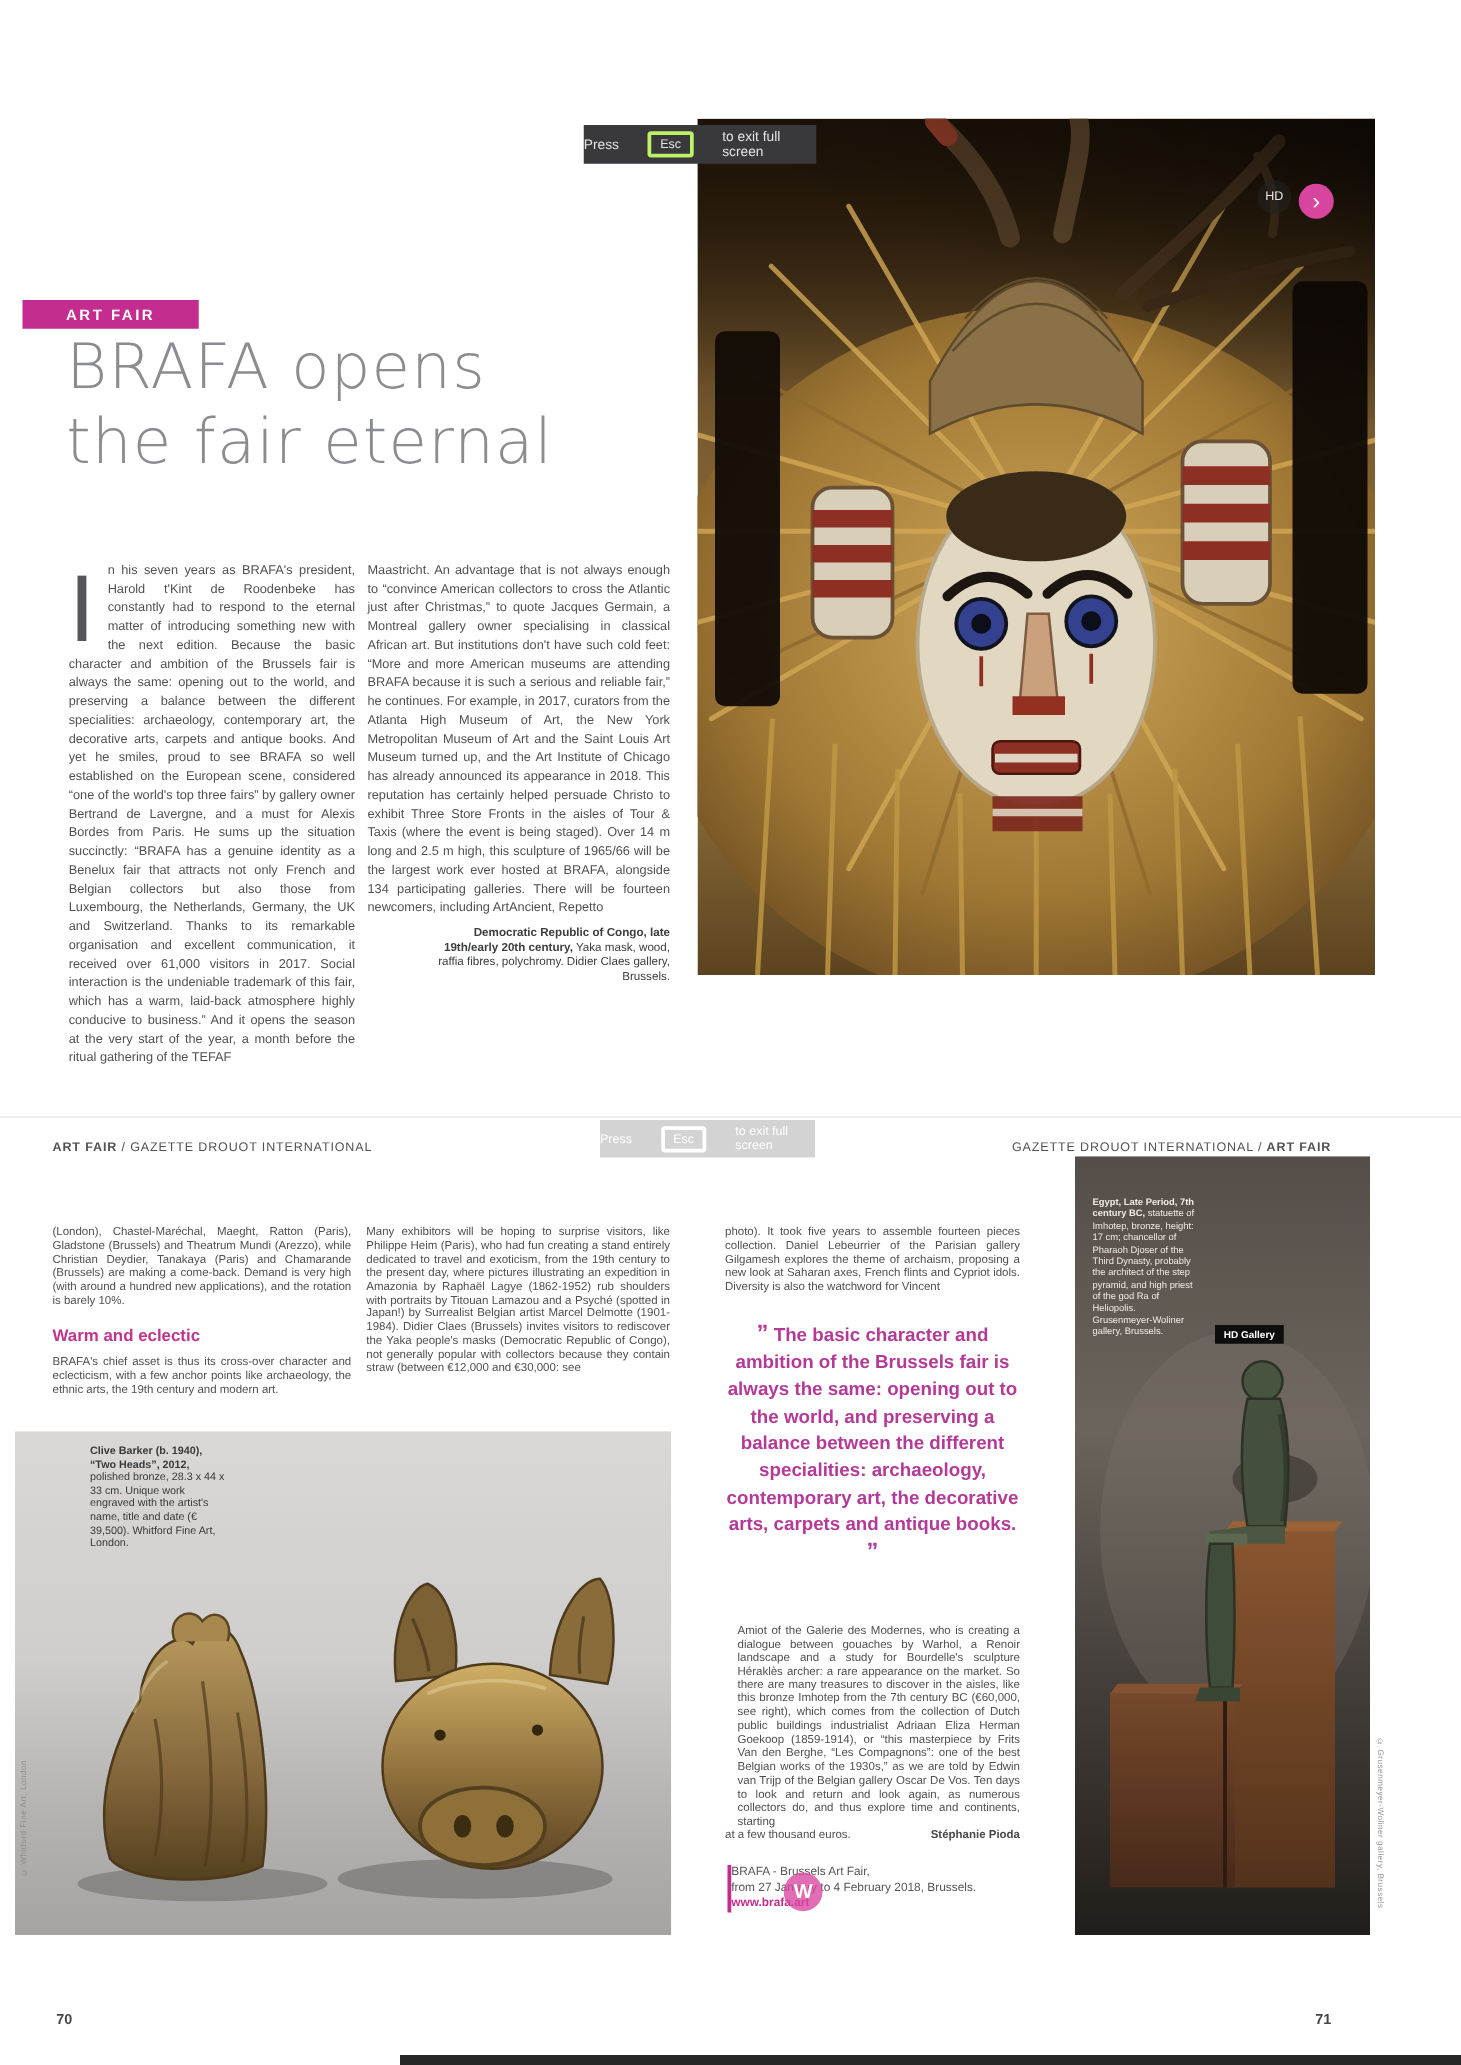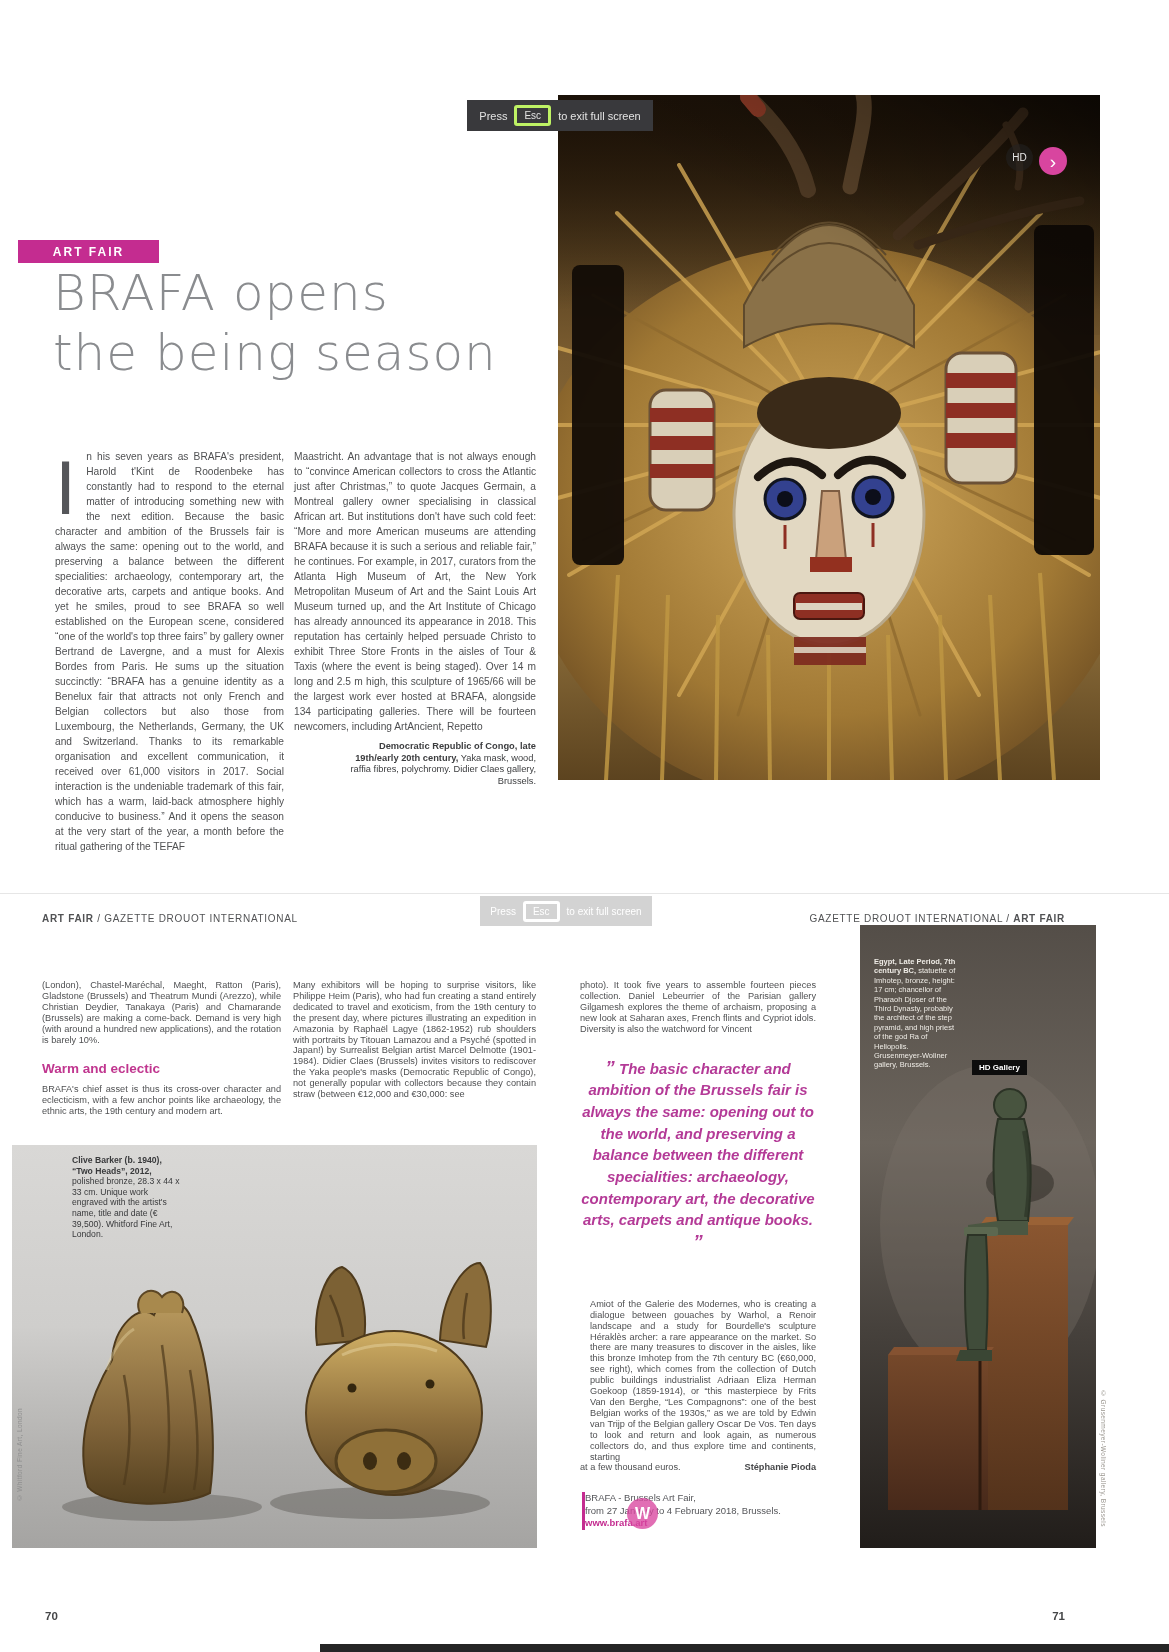--- a/index.html
+++ b/index.html
@@ -1,21 +1,21 @@
 <!DOCTYPE html>
 <html><head>
 <meta charset="utf-8">
 <style>
   html,body{margin:0;padding:0;background:#ffffff;}
   .canvas{position:relative;width:1169px;height:1652px;background:#ffffff;overflow:hidden;
           font-family:"Liberation Sans",sans-serif;color:#4f5052;}
   .abs{position:absolute;}
 
   
-  .toast{display:flex;align-items:center;justify-content:center;gap:7px;color:#e3e3e3;
+  .toast{display:flex;align-items:center;gap:23px;color:#e3e3e3;
          font-size:11px;}
   .toast-dark{left:467px;top:100px;width:186px;height:31px;background:#39393c;z-index:40;}
   .toast-faded{left:480px;top:896px;width:172px;height:30px;background:#d3d3d3;color:#ffffff;
                font-size:10px;z-index:40;}
   .esc-key{border:3px solid #bef264;border-radius:3px;padding:2px 7px;font-size:10px;}
   .toast-faded .esc-key{border-color:#ffffff;}
 
   
   .tag{left:18px;top:240px;width:141px;height:23px;display:flex;align-items:center;justify-content:center;
        color:#fff;font-size:12px;font-weight:bold;letter-spacing:2px;}
@@ -43,21 +43,21 @@
   .runhead{top:913px;font-size:10px;letter-spacing:0.7px;color:#515254;}
   .runhead .hb{font-weight:bold;}
   .rh-left{left:42px;}
   .rh-right{right:104px;text-align:right;}
 
   .bcol{font-size:9.2px;line-height:10.9px;text-align:justify;color:#4f5052;}
   .p70c1{left:42px;top:980px;width:239px;}
   .p70c2{left:293px;top:980px;width:243px;}
   .subhead{font-size:13.5px;font-weight:bold;margin:19px 0 9px 0;}
   .p71c3{left:580px;top:980px;width:236px;}
-  .quote{margin-top:22px;font-size:15px;line-height:21.7px;font-weight:bold;text-align:center;font-style:italic;}
+  .quote{margin-top:22px;font-size:15px;line-height:21.7px;font-weight:bold;text-align:center;}
   .qmark{font-size:19px;}
   .c3p2{margin-top:45px;margin-left:10px;}
   .lastline{display:flex;justify-content:space-between;font-size:9.2px;line-height:10.9px;}
   .author{font-weight:bold;color:#47484a;}
   .infoblock{left:582px;top:1492px;width:220px;border-left:3px solid #c42c90;
              font-size:9.5px;line-height:12.5px;color:#55565a;}
   .infolink{font-weight:bold;text-decoration:none;cursor:pointer;text-align:right;}
   .wlogo{left:627px;top:1498px;width:31px;height:31px;border-radius:50%;background:rgba(216,69,159,0.78);
          color:#fff;font-weight:bold;font-size:16px;display:flex;align-items:center;justify-content:center;z-index:35;}
 
@@ -183,21 +183,21 @@
 
   <div class="abs toast toast-dark">
     <span>Press</span>
     <span class="esc-key">Esc</span>
     <span>to exit full screen</span>
   </div>
 
   <div class="abs tag" style="background:#c42c90;">ART FAIR</div>
   <div class="abs title">
     <div>BRAFA opens</div>
-    <div>the being season</div>
+    <div>the fair eternal</div>
   </div>
 
   <div class="abs bodycol col1">
     <span class="dropcap">I</span><span>n his seven years as BRAFA's president, Harold t'Kint de Roodenbeke has constantly had to respond to the eternal matter of introducing something new with the next edition. Because the basic character and ambition of the Brussels fair is always the same: opening out to the world, and preserving a balance between the different specialities: archaeology, contemporary art, the decorative arts, carpets and antique books. And yet he smiles, proud to see BRAFA so well established on the European scene, considered “one of the world's top three fairs” by gallery owner Bertrand de Lavergne, and a must for Alexis Bordes from Paris. He sums up the situation succinctly: “BRAFA has a genuine identity as a Benelux fair that attracts not only French and Belgian collectors but also those from Luxembourg, the Netherlands, Germany, the UK and Switzerland. Thanks to its remarkable organisation and excellent communication, it received over 61,000 visitors in 2017. Social interaction is the undeniable trademark of this fair, which has a warm, laid-back atmosphere highly conducive to business.” And it opens the season at the very start of the year, a month before the ritual gathering of the TEFAF</span>
   </div>
   <div class="abs bodycol col2">
     <span>Maastricht. An advantage that is not always enough to “convince American collectors to cross the Atlantic just after Christmas,” to quote Jacques Germain, a Montreal gallery owner specialising in classical African art. But institutions don't have such cold feet: “More and more American museums are attending BRAFA because it is such a serious and reliable fair,” he continues. For example, in 2017, curators from the Atlanta High Museum of Art, the New York Metropolitan Museum of Art and the Saint Louis Art Museum turned up, and the Art Institute of Chicago has already announced its appearance in 2018. This reputation has certainly helped persuade Christo to exhibit Three Store Fronts in the aisles of Tour &amp; Taxis (where the event is being staged). Over 14 m long and 2.5 m high, this sculpture of 1965/66 will be the largest work ever hosted at BRAFA, alongside 134 participating galleries. There will be fourteen newcomers, including ArtAncient, Repetto</span>
   </div>
 
   <div class="abs cap1">

